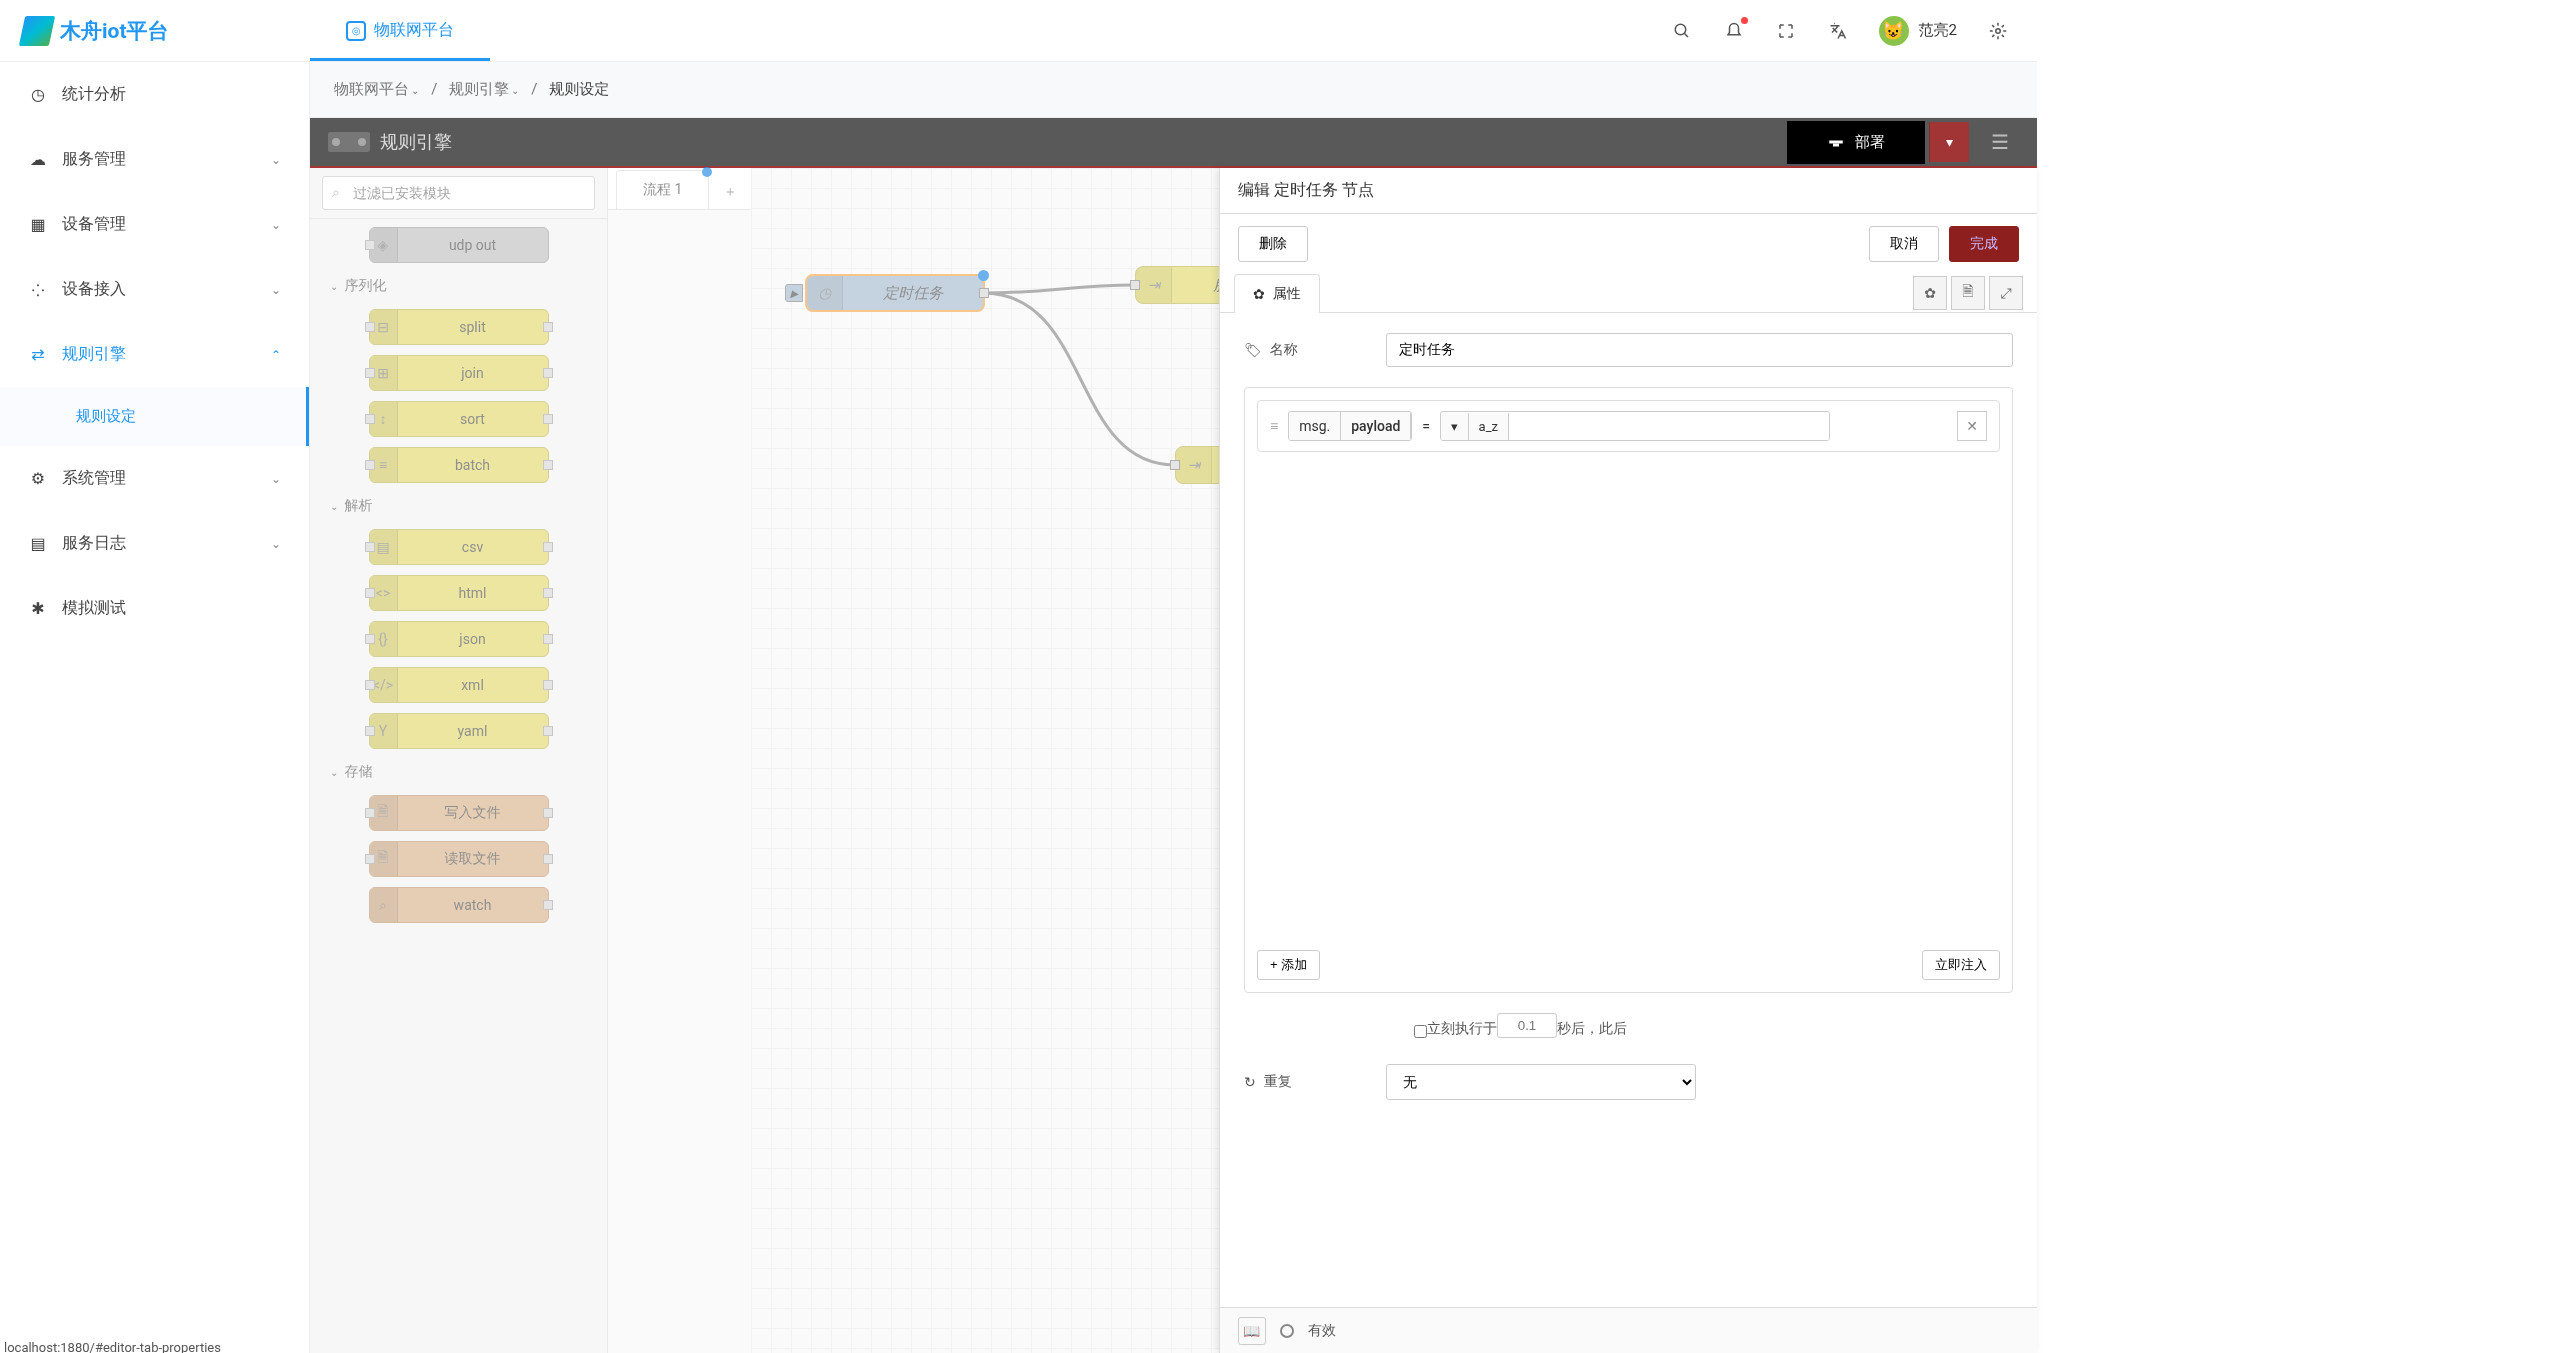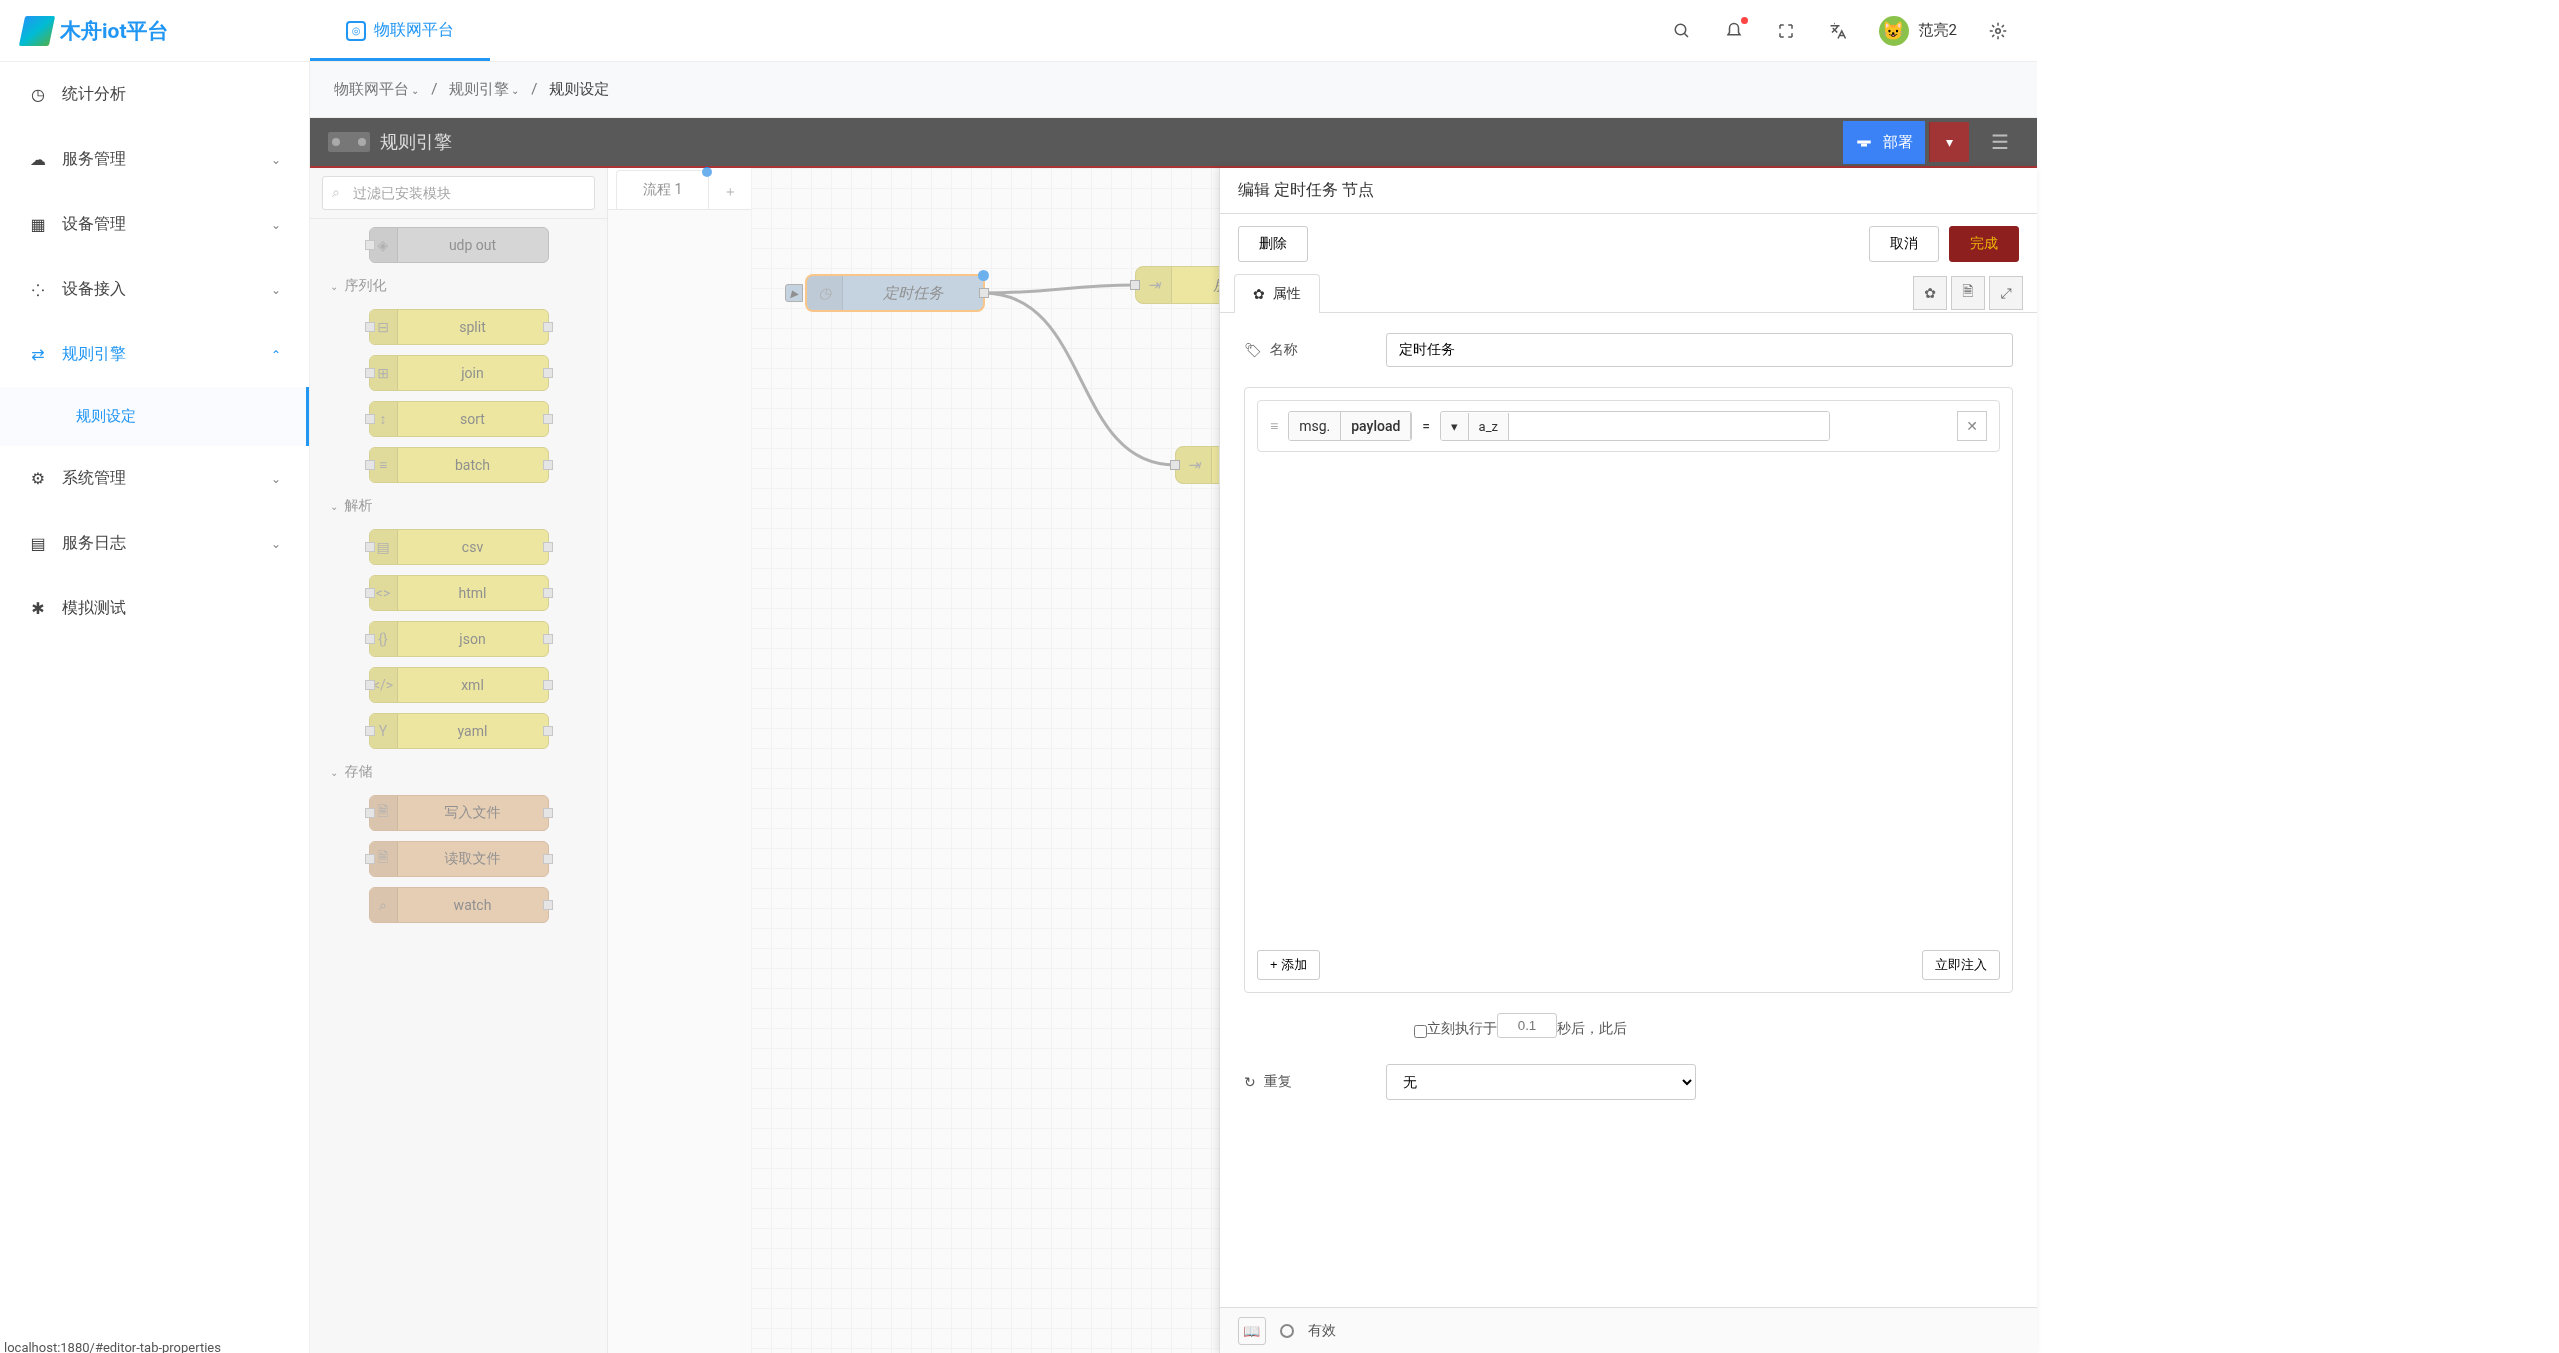--- a/index.html
+++ b/index.html
@@ -40,21 +40,21 @@
 
 .editor { flex:1; display:flex; flex-direction:column; position:relative; min-height:0; }
 .editor-overlay { position:absolute; inset:0; background:rgba(255,255,255,.35); z-index:50; pointer-events:none; }
 .editor-header { height:50px; background:#595959; display:flex; align-items:center; padding:0 18px; border-bottom:2px solid #a33; }
 .editor-logo { display:flex; align-items:center; gap:10px; color:#ddd; font-size:18px; }
 .nr-icon { width:42px; height:20px; background:#777; border-radius:2px; position:relative; }
 .nr-icon::before, .nr-icon::after { content:''; position:absolute; width:8px; height:8px; border-radius:50%; background:#aaa; top:6px; }
 .nr-icon::before { left:4px; }
 .nr-icon::after { right:4px; }
 .editor-header-right { margin-left:auto; display:flex; align-items:center; gap:4px; }
-.deploy-btn { background:#3b82f6; border:none; color:#fff; padding:12px 12px; display:flex; align-items:center; gap:10px; font-size:15px; cursor:pointer; }
+.deploy-btn { background:#000000; border:none; color:#fff; padding:12px 40px; display:flex; align-items:center; gap:10px; font-size:15px; cursor:pointer; }
 .deploy-caret { background:#a13434; border-left:1px solid #8a2c2c; padding:12px 16px; color:#fff; cursor:pointer; }
 .editor-menu { color:#bbb; padding:0 10px 0 18px; cursor:pointer; font-size:20px; }
 
 .editor-body { flex:1; display:flex; min-height:0; position:relative; }
 
 
 .palette { width:298px; background:#f3f3f3; border-right:1px solid #ddd; display:flex; flex-direction:column; }
 .palette-search { padding:8px 12px; border-bottom:1px solid #ddd; position:relative; }
 .palette-search input { width:100%; border:none; background:#fff; padding:8px 8px 8px 30px; font-size:14px; border:1px solid #ccc; border-radius:3px; }
 .palette-search .sicon { position:absolute; left:22px; top:16px; color:#aaa; }
@@ -92,21 +92,21 @@
 .cnode .port.pl { left:-6px; }
 .cnode .port.pr { right:-6px; }
 .cnode .bluedot { position:absolute; top:-6px; right:-6px; width:11px; height:11px; border-radius:50%; background:#1e88e5; }
 .canvas-footer { height:30px; border-top:1px solid #ddd; background:#f3f3f3; display:flex; align-items:center; padding:0 8px; gap:10px; color:#999; font-size:13px; }
 
 
 .edit-panel { position:absolute; right:0; top:0; bottom:0; width:818px; background:#fff; border-left:1px solid #ddd; z-index:60; display:flex; flex-direction:column; box-shadow:-2px 0 8px rgba(0,0,0,.1); }
 .ep-header { padding:12px 18px; border-bottom:1px solid #ddd; font-size:16px; display:flex; align-items:center; }
 .ep-actions { display:flex; align-items:center; padding:12px 18px; gap:10px; }
 .ep-btn { padding:8px 20px; border:1px solid #ccc; background:#fff; border-radius:3px; cursor:pointer; font-size:14px; }
-.ep-btn.primary { background:#8e1f1f; color:#eab308; border-color:#8e1f1f; }
+.ep-btn.primary { background:#8e1f1f; color:#c4b5fd; border-color:#8e1f1f; }
 .ep-spacer { flex:1; }
 .ep-tabs { display:flex; align-items:center; border-bottom:1px solid #ddd; padding:0 14px; }
 .ep-tab { padding:10px 18px; display:flex; align-items:center; gap:8px; border:1px solid #ddd; border-bottom:none; border-radius:4px 4px 0 0; background:#fff; font-size:14px; cursor:pointer; margin-bottom:-1px; }
 .ep-tab-icons { margin-left:auto; display:flex; gap:4px; }
 .ep-tab-ibtn { width:34px; height:34px; border:1px solid #ccc; display:flex; align-items:center; justify-content:center; background:#f4f4f4; cursor:pointer; font-size:14px; color:#666; }
 .ep-body { flex:1; overflow-y:auto; padding:20px 24px; }
 .ep-row { display:flex; align-items:center; gap:12px; margin-bottom:20px; }
 .ep-row .rlabel { width:130px; display:flex; align-items:center; gap:8px; font-size:14px; color:#555; }
 .ep-row input[type=text] { flex:1; padding:8px 12px; border:1px solid #ccc; border-radius:3px; font-size:14px; }
 .ep-msg-row { border:1px solid #ddd; border-radius:4px; padding:10px 12px; display:flex; align-items:center; gap:10px; }

